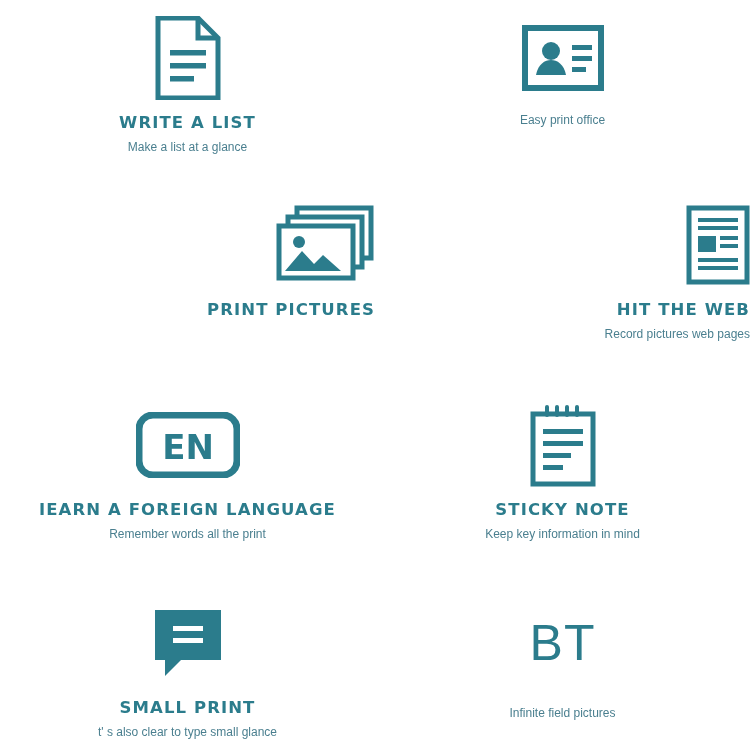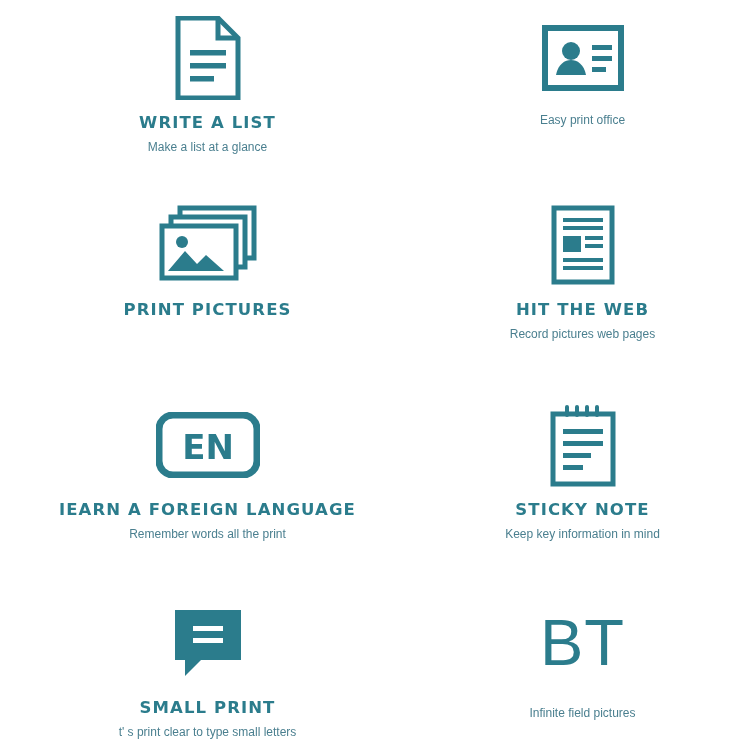--- a/index.html
+++ b/index.html
@@ -8,21 +8,20 @@
     height: 750px;
     background: #ffffff;
     font-family: "Liberation Sans", sans-serif;
   }
   #board {
     position: relative;
     width: 750px;
     height: 750px;
     background: #ffffff;
     overflow: hidden;
-    padding-left: 20px;
   }
   .grid {
     display: grid;
     grid-template-columns: 1fr 1fr;
     grid-template-rows: 175px 200px 200px 175px;
     width: 750px;
     height: 750px;
   }
   .cell {
     display: flex;
@@ -51,29 +50,29 @@
   .feature-desc {
     margin-top: 7px;
     font-size: 12px;
     color: #4a7f8f;
     text-align: center;
     line-height: 1.45;
     font-family: "Liberation Sans", sans-serif;
     max-width: 330px;
   }
   .bt-text {
-    font-size: 65px;
+    font-size: 50px;
     color: #2b7c8c;
     letter-spacing: 1px;
     font-family: "Liberation Sans", sans-serif;
     line-height: 1;
   }
   
   .r1 { padding-top: 10px; }
-  .r2 { padding-top: 22px; }
+  .r2 { padding-top: 22px; align-items: flex-end; }
   .r3 { padding-top: 22px; }
   .r4 { padding-top: 20px; }
 </style>
 </head>
 <body>
 
 <div id="board">
   <div class="grid">
 
     <div class="cell r1">
@@ -165,21 +164,21 @@
 
     <div class="cell r4">
       <div class="icon-wrap">
         <svg width="74" height="74" viewBox="0 0 74 74">
           <path d="M4 4 h66 v50 H30 L14 70 V54 H4 Z" fill="#2b7c8c"></path>
           <rect x="22" y="20" width="30" height="5" fill="#ffffff"></rect>
           <rect x="22" y="32" width="30" height="5" fill="#ffffff"></rect>
         </svg>
       </div>
       <div class="feature-title">SMALL PRINT</div>
-      <div class="feature-desc">t' s print clear to type small letters</div>
+      <div class="feature-desc">t' s also clear to type small glance</div>
     </div>
 
     <div class="cell r4">
       <div class="icon-wrap">
         <div class="bt-text">BT</div>
       </div>
       <div class="feature-title"></div>
       <div class="feature-desc">Infinite field pictures</div>
     </div>
 

